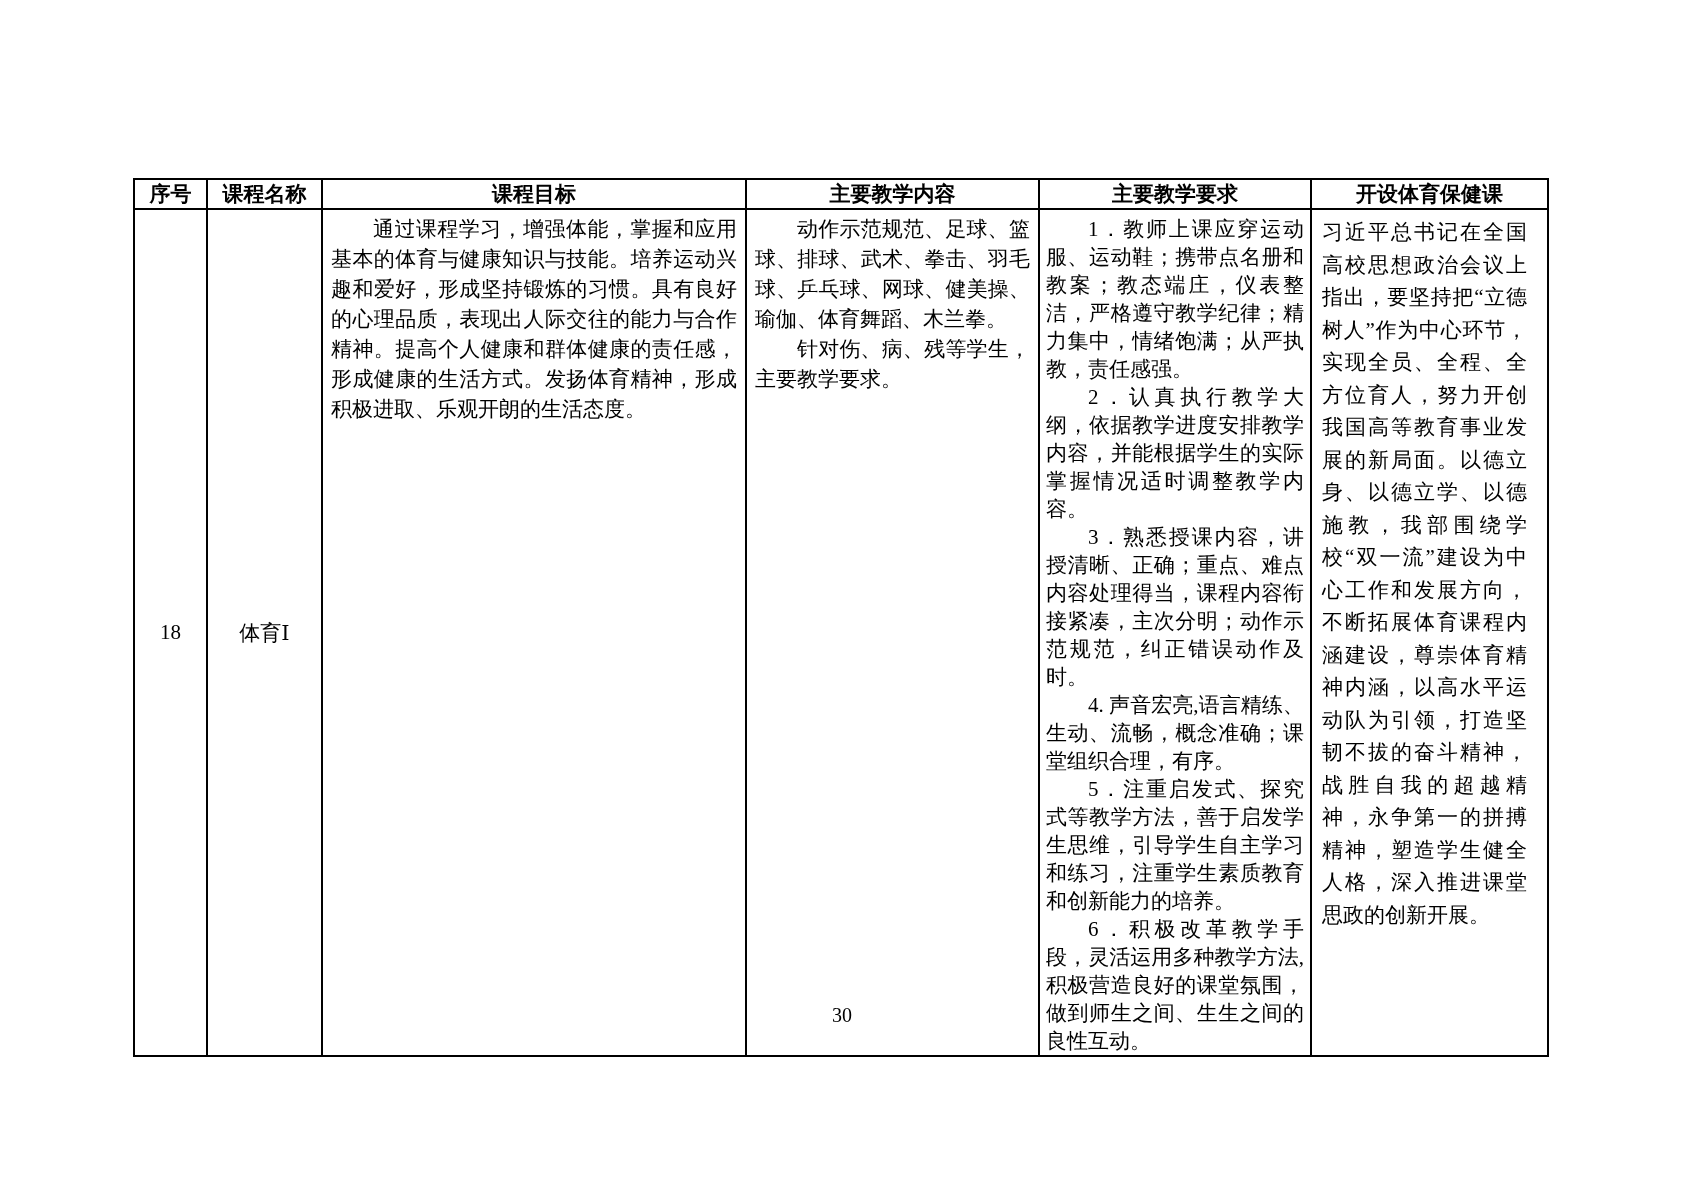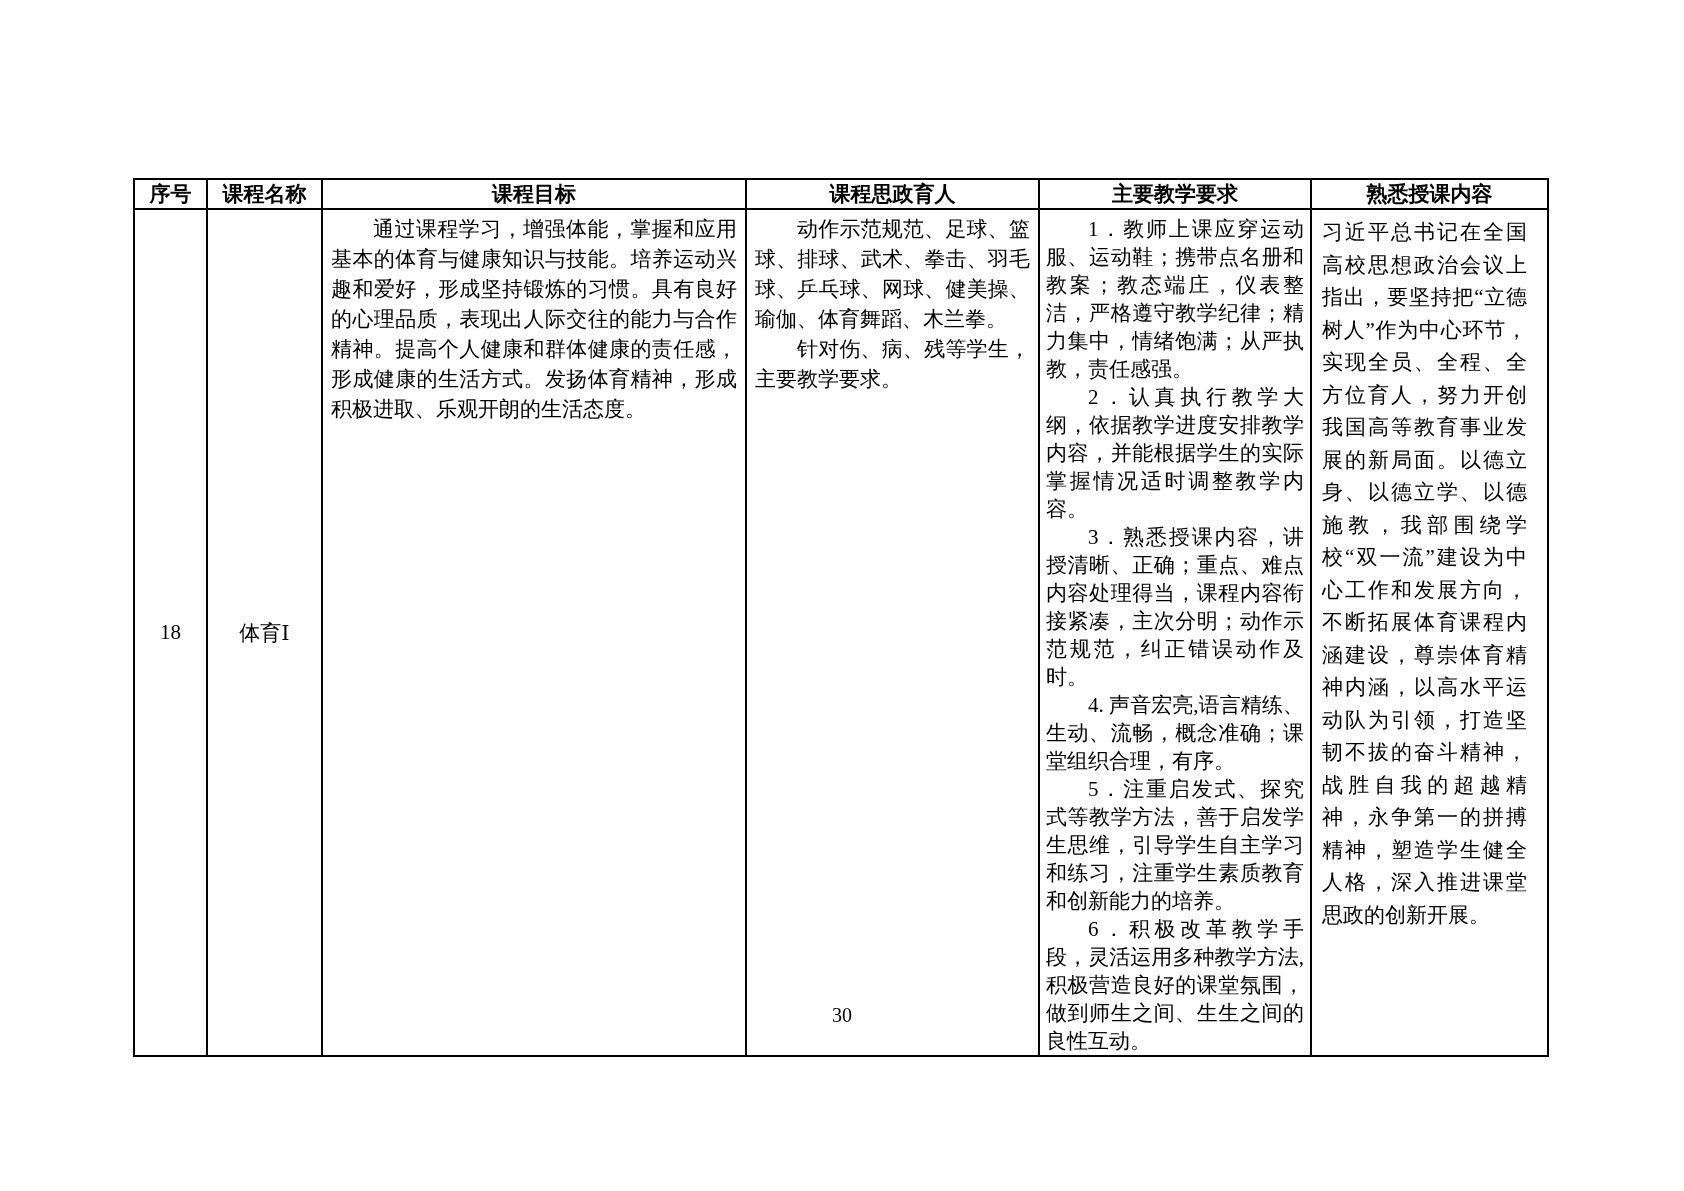--- a/index.html
+++ b/index.html
@@ -82,23 +82,23 @@
     <col style="width:424px">
     <col style="width:293px">
     <col style="width:272px">
     <col style="width:237px">
   </colgroup>
   <thead>
     <tr>
       <th>序号</th>
       <th>课程名称</th>
       <th>课程目标</th>
-      <th>课程思政育人</th>
+      <th>主要教学内容</th>
       <th>主要教学要求</th>
-      <th>熟悉授课内容</th>
+      <th>开设体育保健课</th>
     </tr>
   </thead>
   <tbody>
     <tr>
       <td class="c-center">18</td>
       <td class="c-center">体育Ⅰ</td>
       <td class="c-text c-objectives">
         <p>通过课程学习，增强体能，掌握和应用基本的体育与健康知识与技能。培养运动兴趣和爱好，形成坚持锻炼的习惯。具有良好的心理品质，表现出人际交往的能力与合作精神。提高个人健康和群体健康的责任感，形成健康的生活方式。发扬体育精神，形成积极进取、乐观开朗的生活态度。</p>
       </td>
       <td class="c-text c-content">

